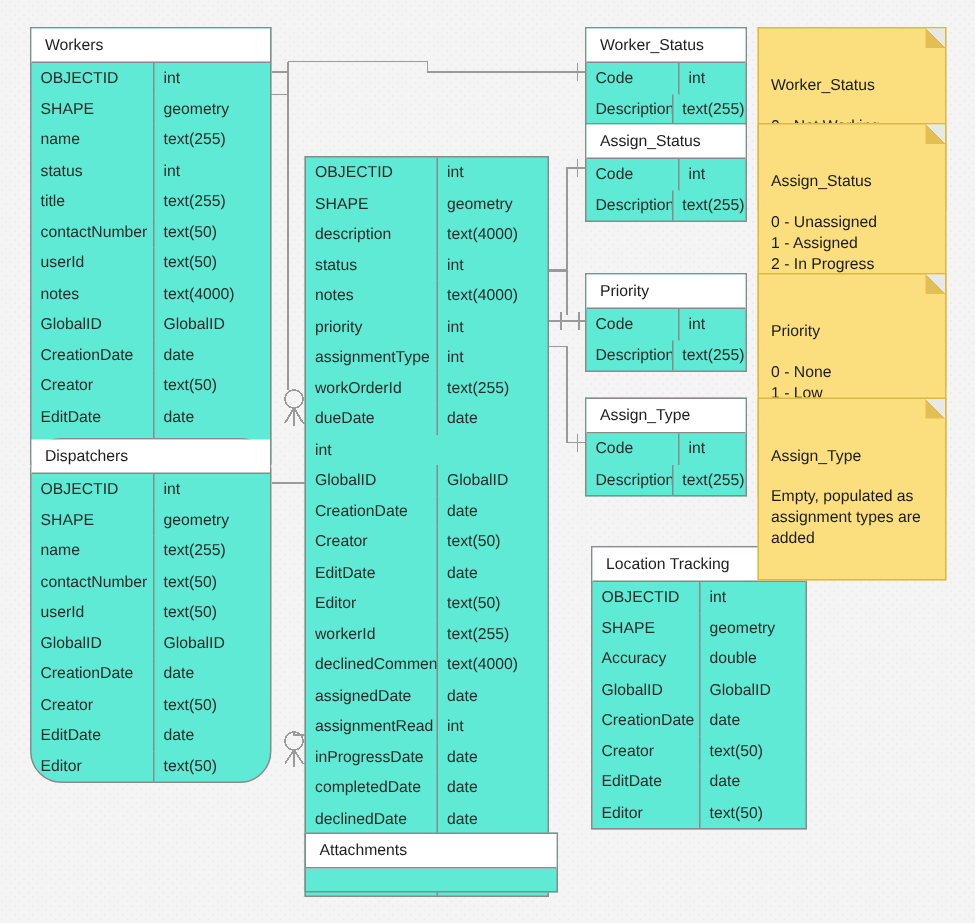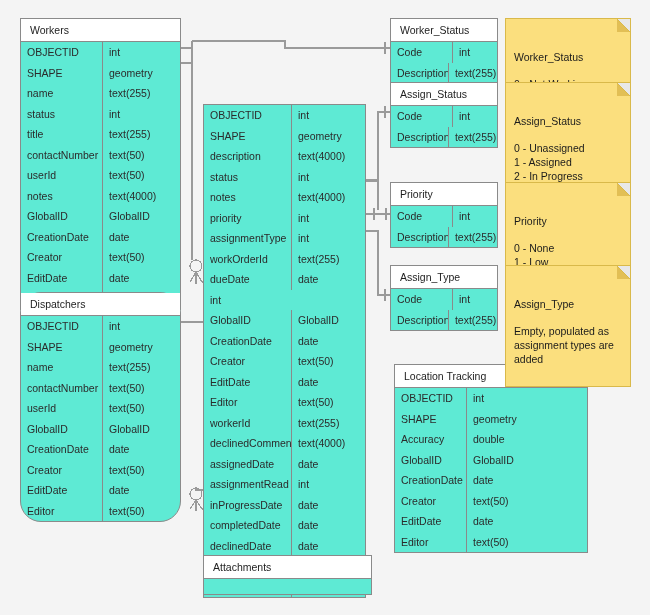--- a/index.html
+++ b/index.html
@@ -384,21 +384,21 @@
           <span class="fname">Code</span>
           <span class="ftype">int</span>
         </div>
         <div class="row">
           <span class="fname">Description</span>
           <span class="ftype">text(255)</span>
         </div>
       </div>
   </div>
 
-  <div class="table w-loc" style="left:394px;top:364px;width:194px;">
+  <div class="table w-loc" style="left:394px;top:364px;width:144px;">
     <div class="thead">Location Tracking</div>
     <div class="rows">
         <div class="row">
           <span class="fname">OBJECTID</span>
           <span class="ftype">int</span>
         </div>
         <div class="row">
           <span class="fname">SHAPE</span>
           <span class="ftype">geometry</span>
         </div>

